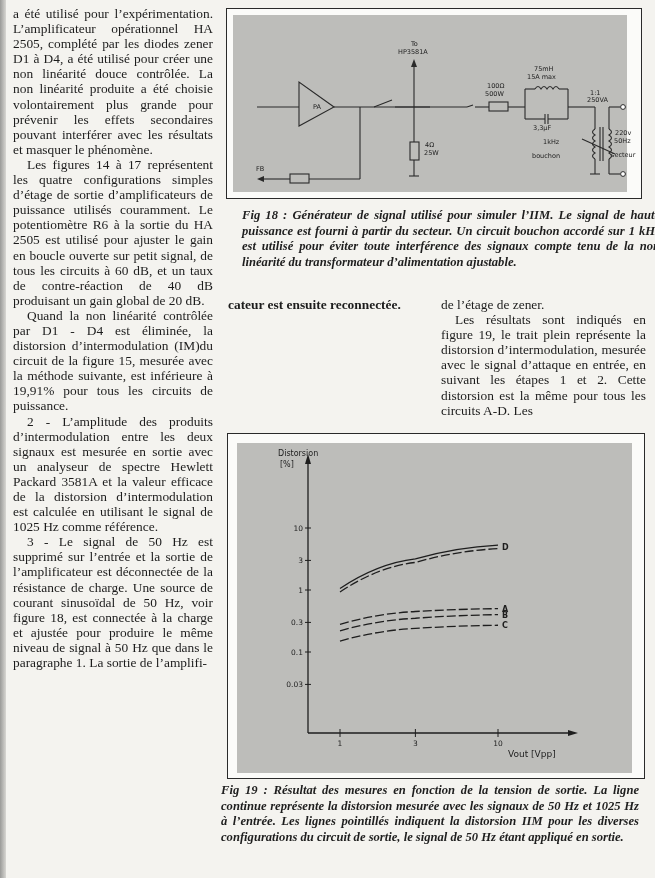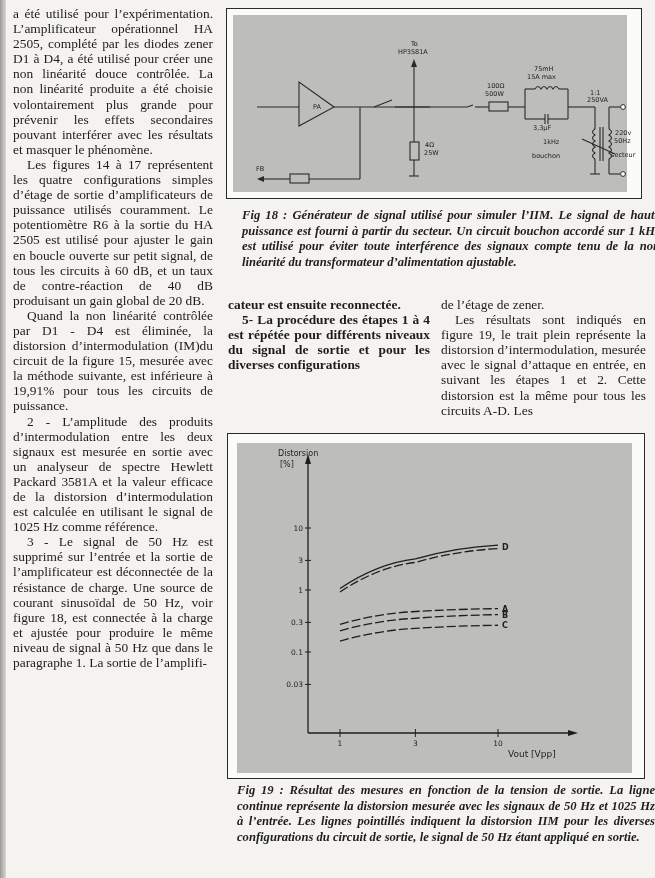--- a/index.html
+++ b/index.html
@@ -16,21 +16,21 @@
   #col3{left:441px;top:297px;width:205px;}
   .figbox{position:absolute;border:1.5px solid #2a2a2a;background:#fbfbf9;}
   .figgray{position:absolute;background:#bdbdba;}
   #fig18{left:226px;top:8px;width:414px;height:189px;}
   #fig18 .figgray{left:6px;top:6px;right:14px;bottom:6px;}
   #fig19{left:227px;top:433px;width:416px;height:344px;}
   #fig19 .figgray{left:9px;top:9px;right:12px;bottom:5px;}
   .caption{position:absolute;font-style:italic;font-weight:bold;font-size:12.6px;line-height:15.6px;
            text-align:justify;color:#1e1e1e;}
   #cap18{left:242px;top:208px;width:418px;font-family:Liberation Serif, serif;}
-  #cap19{left:221px;top:783px;width:418px;margin-left:16px;}
+  #cap19{left:221px;top:783px;width:418px;}
   svg text{font-family:"DejaVu Sans","Liberation Sans",sans-serif;}
 </style>
 </head>
 <body>
 
 <div class="leftedge"></div>
 
 <div class="col" id="col1">
     <p class="noind">a été utilisé pour l’expérimentation. L’amplificateur opérationnel HA 2505, complété par les diodes zener D1 à D4, a été utilisé pour créer une non linéarité douce contrôlée. La non linéarité produite a été choisie volontairement plus grande pour prévenir les effets secondaires pouvant interférer avec les résultats et masquer le phénomène.</p>
     <p class="ind">Les figures 14 à 17 représentent les quatre configurations simples d’étage de sortie d’amplificateurs de puissance utilisés couramment. Le potentiomètre R6 à la sortie du HA 2505 est utilisé pour ajuster le gain en boucle ouverte sur petit signal, de tous les circuits à 60 dB, et un taux de contre-réaction de 40 dB produisant un gain global de 20 dB.</p>
@@ -120,21 +120,20 @@
       <text x="388" y="126">220v</text>
       <text x="387" y="134">50Hz</text>
       <text x="384" y="148">secteur</text>
     </g>
   </svg>
 </div>
 <div class="caption" id="cap18">Fig 18 : Générateur de signal utilisé pour simuler l’IIM. Le signal de haute puissance est fourni à partir du secteur. Un circuit bouchon accordé sur 1 kHz est utilisé pour éviter toute interférence des signaux compte tenu de la non linéarité du transformateur d’alimentation ajustable.</div>
 
 <div class="col" id="col2">
     <p class="noind">cateur est ensuite reconnectée.</p>
-    <p class="ind">5- La procédure des étapes 1 à 4 est répétée pour différents niveaux du signal de sortie et pour les diverses configurations</p>
   </div>
 <div class="col" id="col3">
     <p class="noind">de l’étage de zener.</p>
     <p class="ind">Les résultats sont indiqués en figure 19, le trait plein représente la distorsion d’intermodulation, mesurée avec le signal d’attaque en entrée, en suivant les étapes 1 et 2. Cette distorsion est la même pour tous les circuits A-D. Les</p>
   </div>
 
 <div class="figbox" id="fig19">
   <div class="figgray"></div>
   <svg id="chart19" width="416" height="344" style="position:absolute;left:0;top:0;" viewBox="0 0 416 344">
     <g id="axes" stroke="#1e1e1e" stroke-width="1.3" fill="none">

